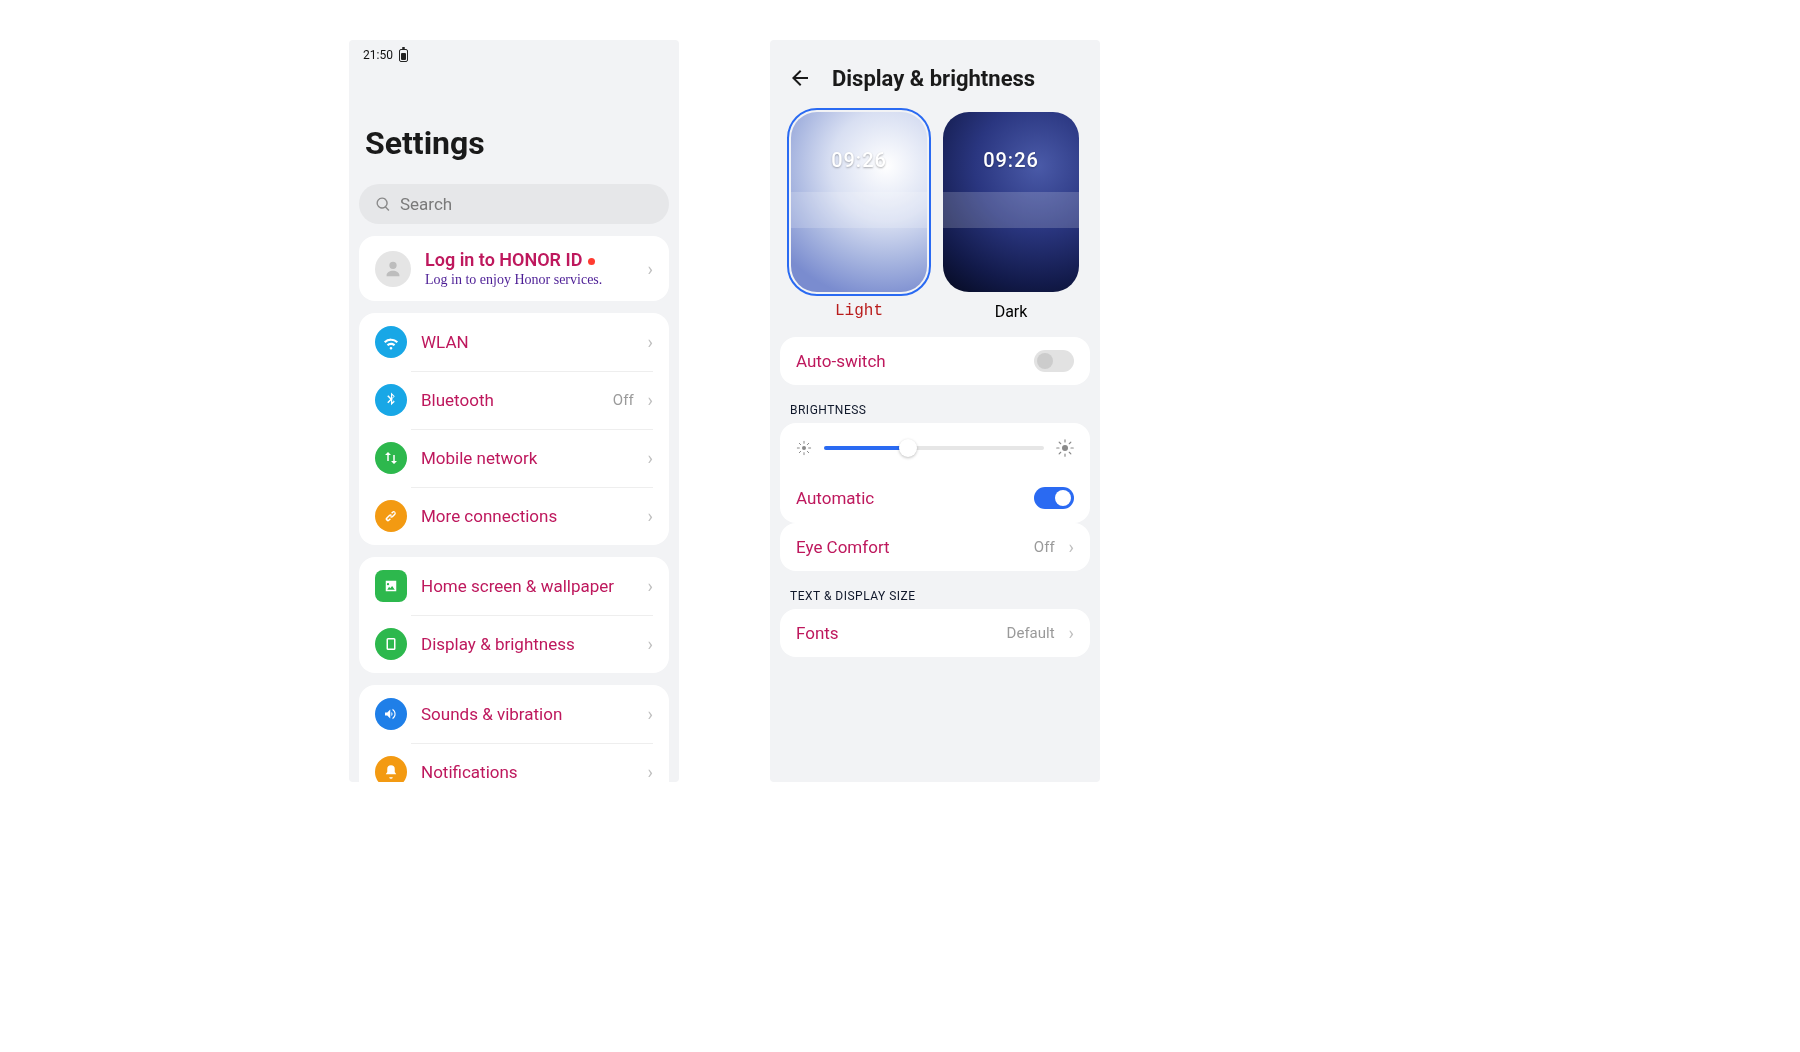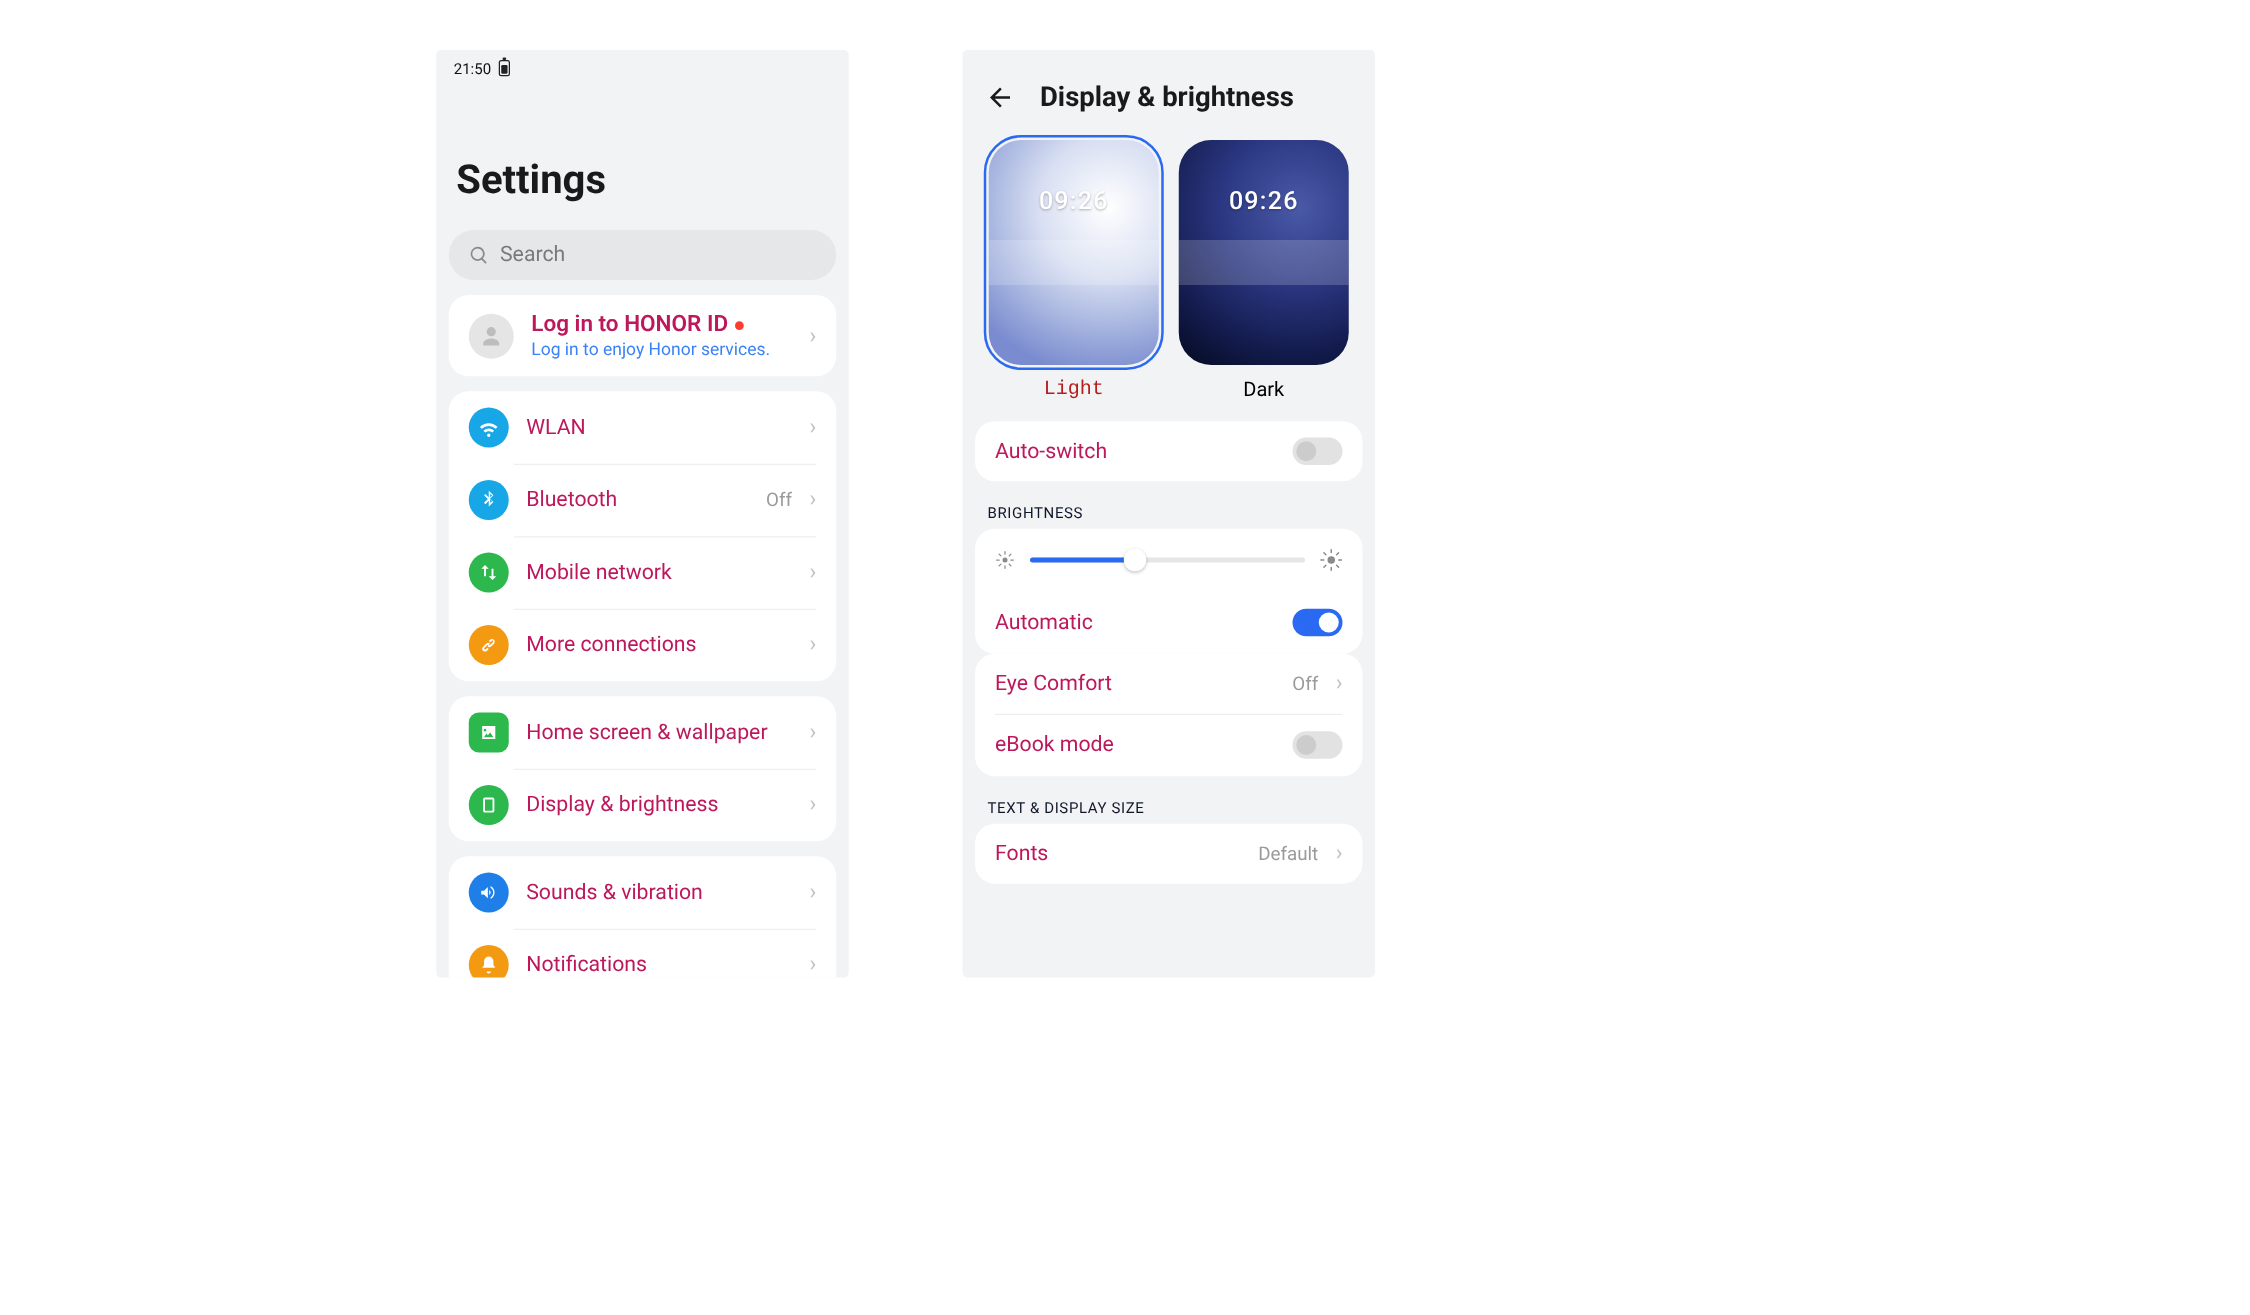--- a/index.html
+++ b/index.html
@@ -16,20 +16,21 @@
     height: 742px;
     background: #f2f3f5;
     overflow: hidden;
     border-radius: 4px;
   }
   .phone.left { left: 349px; top: 40px; }
   .phone.right { left: 770px; top: 40px; }
 
   .statusbar {
     display: flex;
+    align-items: center;
     gap: 6px;
     padding: 8px 14px 2px;
     font-size: 12px;
     color: #111;
   }
   .battery-icon {
     display: inline-block;
     width: 9px;
     height: 13px;
     border: 1.3px solid #222;
@@ -99,21 +100,21 @@
   .avatar{
     width:36px;height:36px;border-radius:50%;
     background:#e5e5e5;display:flex;align-items:center;justify-content:center;
     flex:none;
   }
   .avatar svg{width:22px;height:22px;fill:#bdbdbd;}
 
   .row-main{flex:1;min-width:0;}
   .row-title{font-size:17px;color:#be185d;}
   .row-title.big{font-size:18px;font-weight:600;}
-  .row-sub{font-size:14px;color:#3b82f6;margin-top:2px;}
+  .row-sub{font-size:14px;color:#4c1d95;margin-top:2px;font-family:Liberation Serif, serif;}
   .red-dot{display:inline-block;width:7px;height:7px;border-radius:50%;background:#ff3b30;margin-left:6px;vertical-align:middle;}
   .row-value{font-size:15px;color:#9a9a9a;text-align:center;}
   .chev{color:#c0c0c0;font-size:18px;line-height:1;flex:none;}
 
   
   .header{
     display:flex;align-items:center;gap:18px;
     padding: 24px 16px 12px;
   }
   .back-btn{
@@ -380,26 +381,20 @@
   </div>
 
   <div class="card" style="margin-top:0;">
     <div class="row tight slim">
       <div class="row-main">
           <div class="row-title">Eye Comfort</div>
         </div>
       <span class="row-value">Off</span>
       <span class="chev">›</span>
     </div>
-    <div class="row tight slim">
-      <div class="row-main">
-          <div class="row-title">eBook mode</div>
-        </div>
-      <div class="toggle"></div>
-    </div>
   </div>
 
   <div class="section-label">TEXT &amp; DISPLAY SIZE</div>
   <div class="card" style="margin-top:0;">
     <div class="row tight slim">
       <div class="row-main">
           <div class="row-title">Fonts</div>
         </div>
       <span class="row-value">Default</span>
       <span class="chev">›</span>

